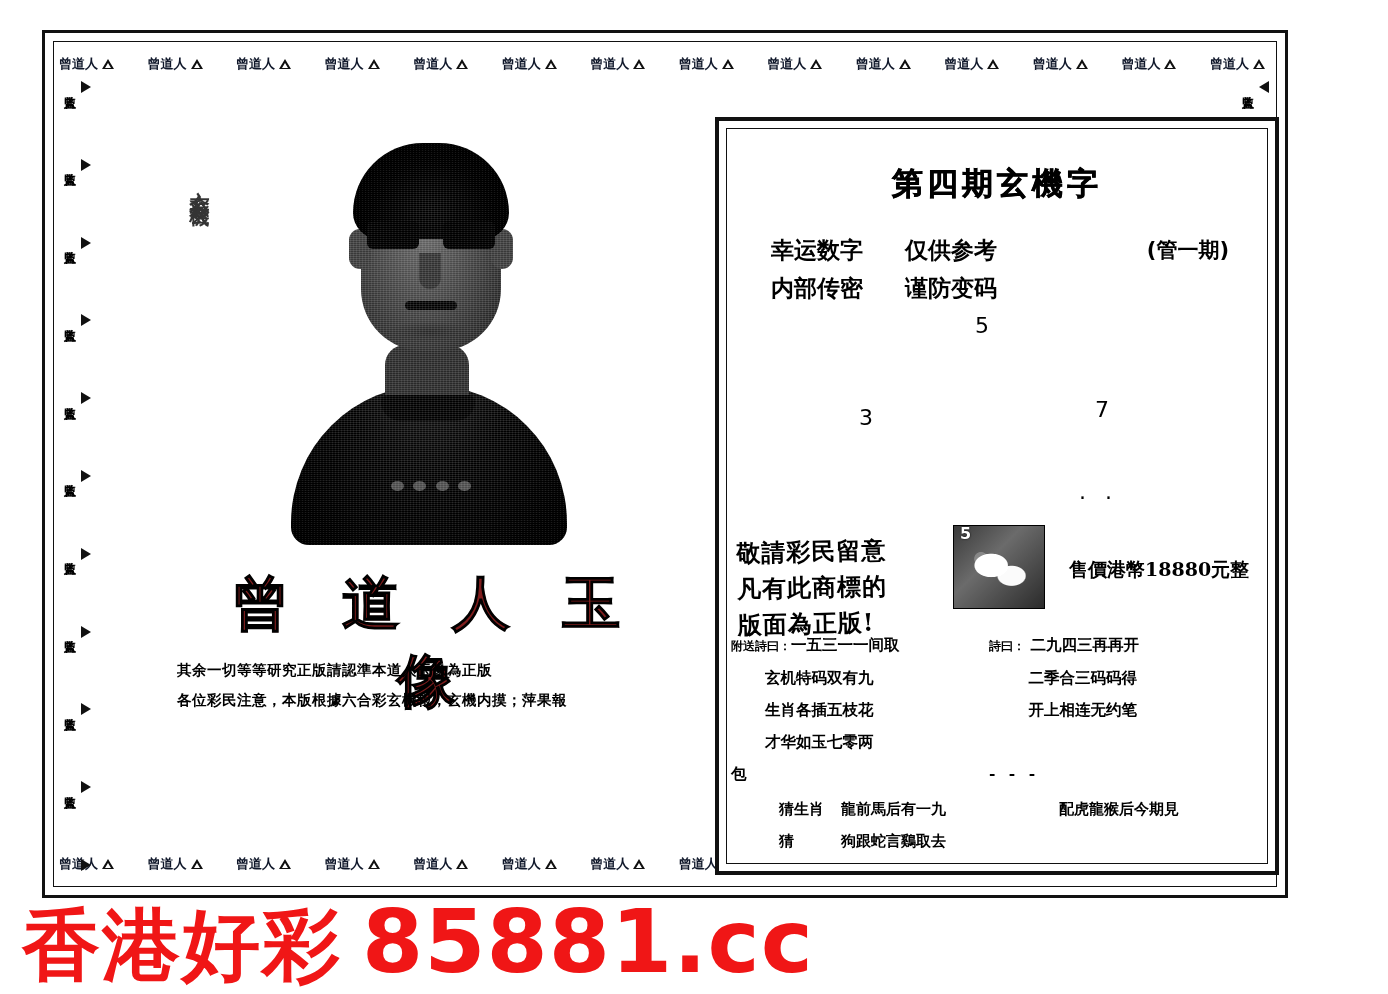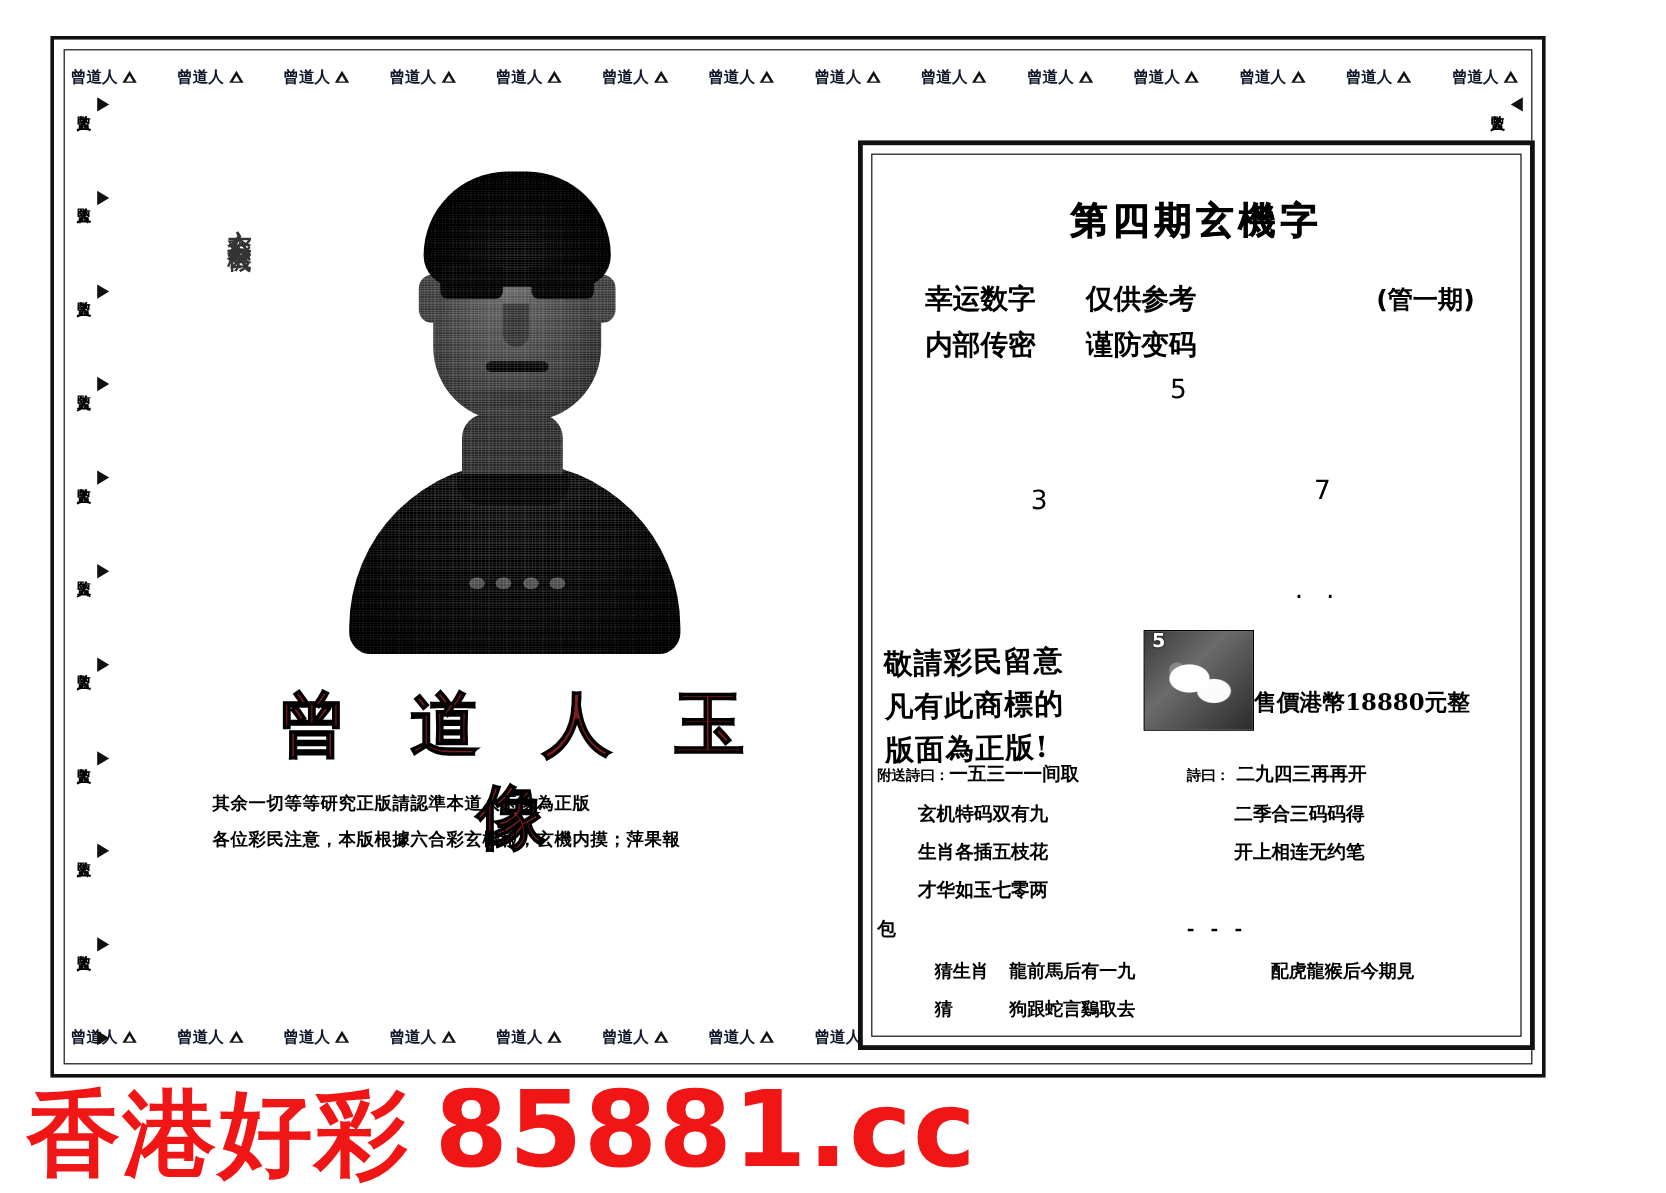--- a/index.html
+++ b/index.html
@@ -230,23 +230,23 @@
     background:
       radial-gradient(ellipse at 40% 45%, #e8e8e8 0 28%, rgba(0,0,0,0) 30%),
       radial-gradient(ellipse at 70% 65%, #d8d8d8 0 20%, rgba(0,0,0,0) 22%);
     filter:contrast(1.4);
   }
   .stamp .snum{
     position:absolute;left:6px;top:-2px;color:#fff;font-size:16px;font-weight:bold;
     text-shadow:0 0 2px #000;
   }
   .price{
-    position:absolute;left:318px;top:444px;
+    position:absolute;left:318px;top:428px;
     font-family:"DejaVu Serif","Liberation Serif",serif;
-    font-size:19px;font-weight:bold;white-space:nowrap;
+    font-size:19px;font-weight:bold;white-space:nowrap;padding-left:24px;
   }
   
   .poems{
     position:absolute;left:4px;top:500px;width:520px;
     font-family:"DejaVu Serif","Liberation Serif",serif;
     font-size:15.5px;font-weight:bold;
     line-height:32px;
   }
   .poem-row{display:flex;}
   .poem-left{width:258px;}

